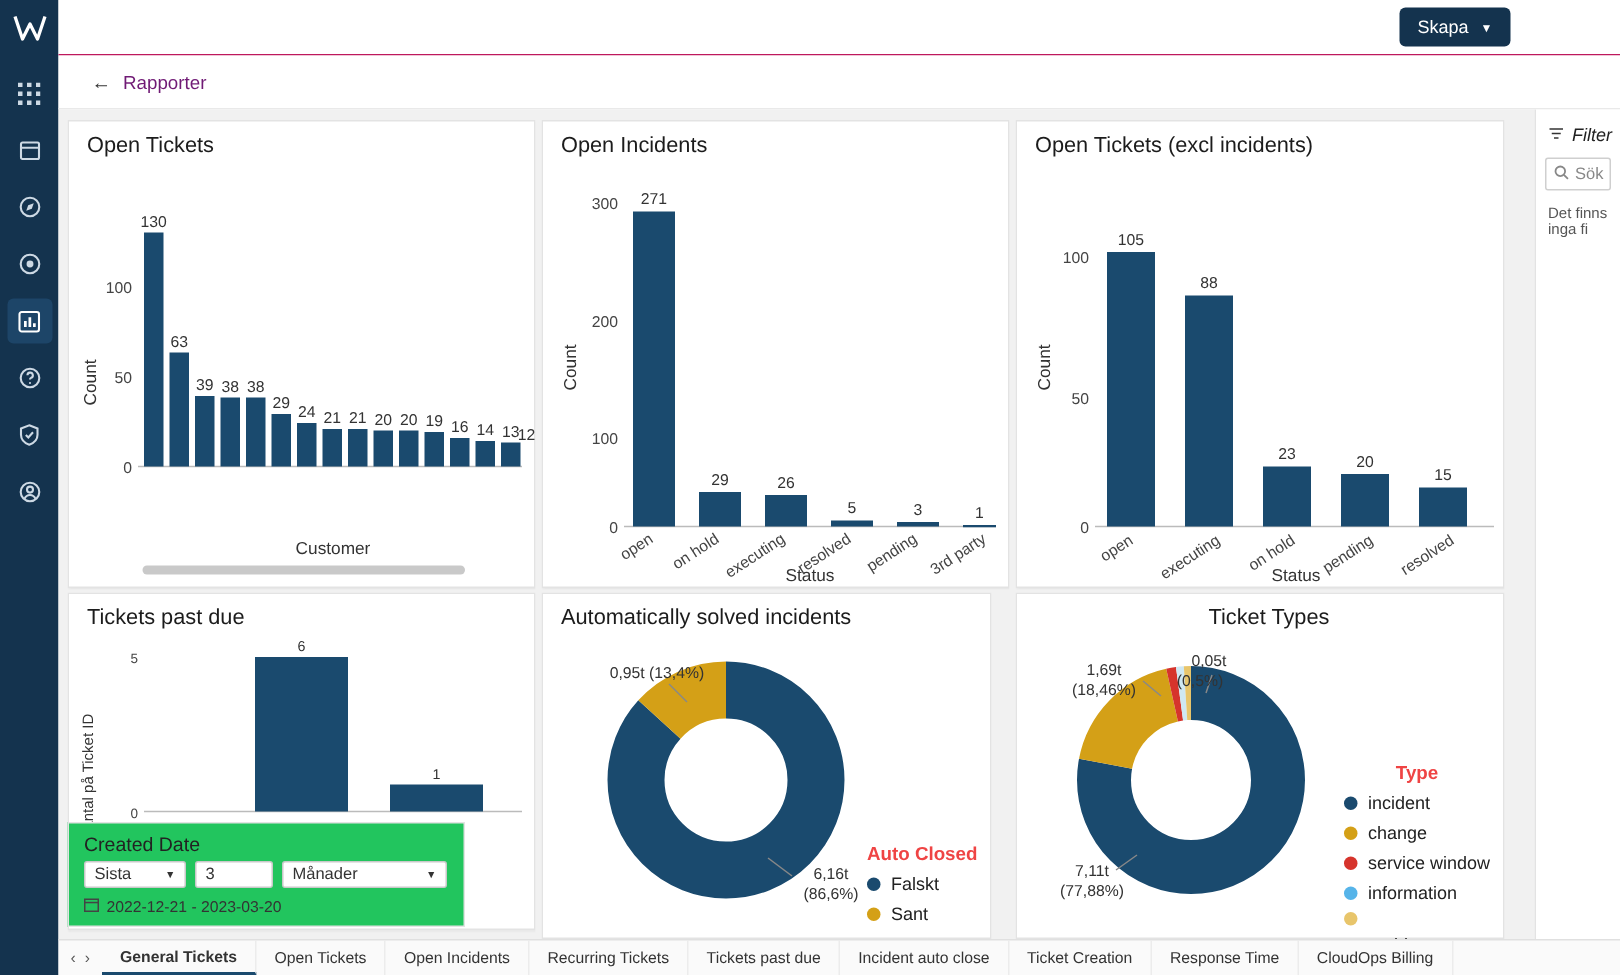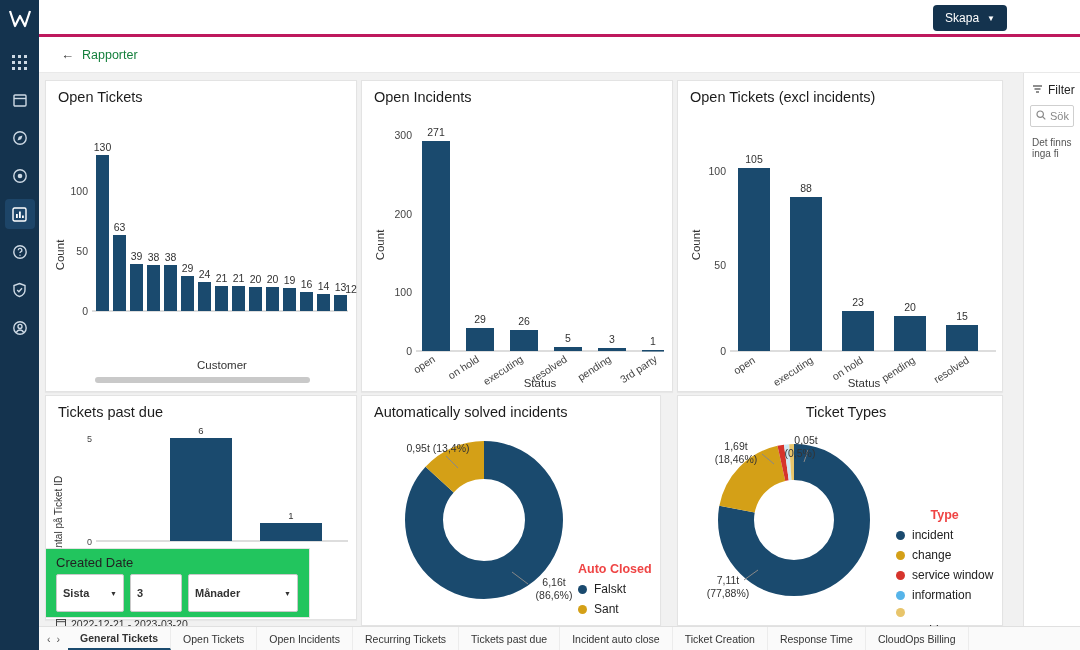--- a/index.html
+++ b/index.html
@@ -23,38 +23,38 @@
     width:30px; height:30px; margin-bottom:8px;
     display:flex; align-items:center; justify-content:center;
     color:#cdd9e4; font-size:15px; line-height:1;
     border-radius:4px; cursor:pointer;
   }
   .rail-icon.active { background:#1d4568; color:#fff; }
 
   
   .topbar {
     position:absolute; left:39px; top:0; width:1041px; height:37px;
-    background:#ffffff; border-bottom:3px solid #be185d;
+    background:#ffffff; border-bottom:1px solid #be185d;
   }
   .skapa-btn {
     position:absolute; right:73px; top:5px;
     background:#14334e; color:#fff; border:none; border-radius:4px;
     height:26px; padding:0 12px; font-size:12px; cursor:pointer;
     display:flex; align-items:center; gap:8px;
   }
   .skapa-btn .caret { font-size:8px; }
 
   
   .crumbbar {
     position:absolute; left:39px; top:37px; width:1041px; height:36px;
     background:#ffffff; border-bottom:1px solid #e9e9e9;
     display:flex; align-items:center; padding-left:22px; gap:8px;
   }
   .crumbbar .back { color:#333; font-size:13px; }
-  .crumbbar .label { font-size:12.5px; color:#15803d; }
+  .crumbbar .label { font-size:12.5px; color:#701a75; }
 
   
   .canvas {
     position:absolute; left:39px; top:73px; width:1041px; height:553px;
     background:#f1f1f1; overflow:hidden;
   }
 
   .card {
     position:absolute; background:#fff; border:1px solid #e3e3e3;
     box-shadow:0 1px 1px rgba(0,0,0,.04);
@@ -68,40 +68,40 @@
   .val-label { font-size:10.5px; fill:#333; }
   .bar { fill:#1a4a6e; }
 
   
   .filterpanel {
     position:absolute; left:1023px; top:73px; width:57px; height:553px;
     background:#fff; border-left:1px solid #e3e3e3;
   }
   .filterpanel .fp-head {
     display:flex; align-items:center; gap:5px;
-    padding:10px 8px 6px 8px; font-size:12px; color:#222;
+    padding:10px 8px 6px 8px; font-size:12px; color:#222;font-style:italic;
   }
   .fp-search {
     margin:2px 6px; height:22px; border:1px solid #cfcfcf; border-radius:2px;
     display:flex; align-items:center; gap:4px; padding:0 5px;
     color:#888; font-size:11px;
   }
   .fp-note { padding:8px; font-size:10px; color:#555; }
 
   
   .cd-card {
     position:absolute; left:45px; top:548px; width:265px; height:70px;
     background:#22c55e; border:1px solid #e3e3e3;
   }
   .cd-title { font-size:13px; padding:6px 0 4px 10px; }
   .cd-row { display:flex; gap:6px; padding:0 10px; }
   .cd-sel {
-    height:38px; border:1px solid #c9c9c9; border-radius:2px; background:#fff;
+    height:18px; border:1px solid #c9c9c9; border-radius:2px; background:#fff;
     font-size:11px; color:#333; display:flex; align-items:center;
-    justify-content:space-between; padding:0 6px;font-weight:bold;
+    justify-content:space-between; padding:0 6px;
   }
   .cd-range { font-size:10.5px; color:#333; padding:6px 0 0 10px; display:flex; gap:5px; align-items:center;}
 
   
   .tabbar {
     position:absolute; left:39px; top:626px; width:1041px; height:24px;
     background:#fafafa; border-top:1px solid #e0e0e0;
     display:flex; align-items:stretch; font-size:10.5px;
   }
   .tab-nav {

